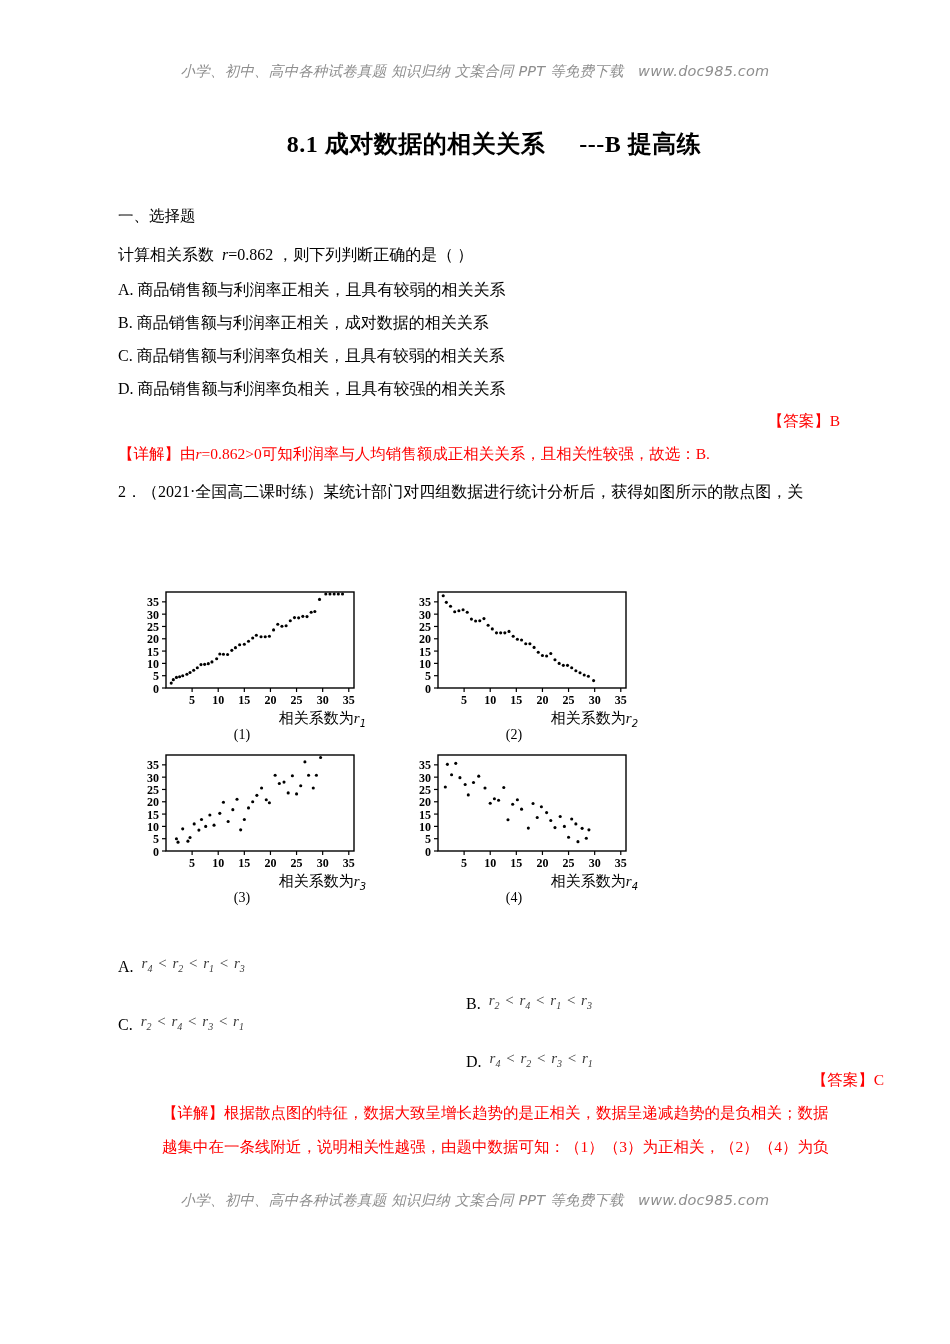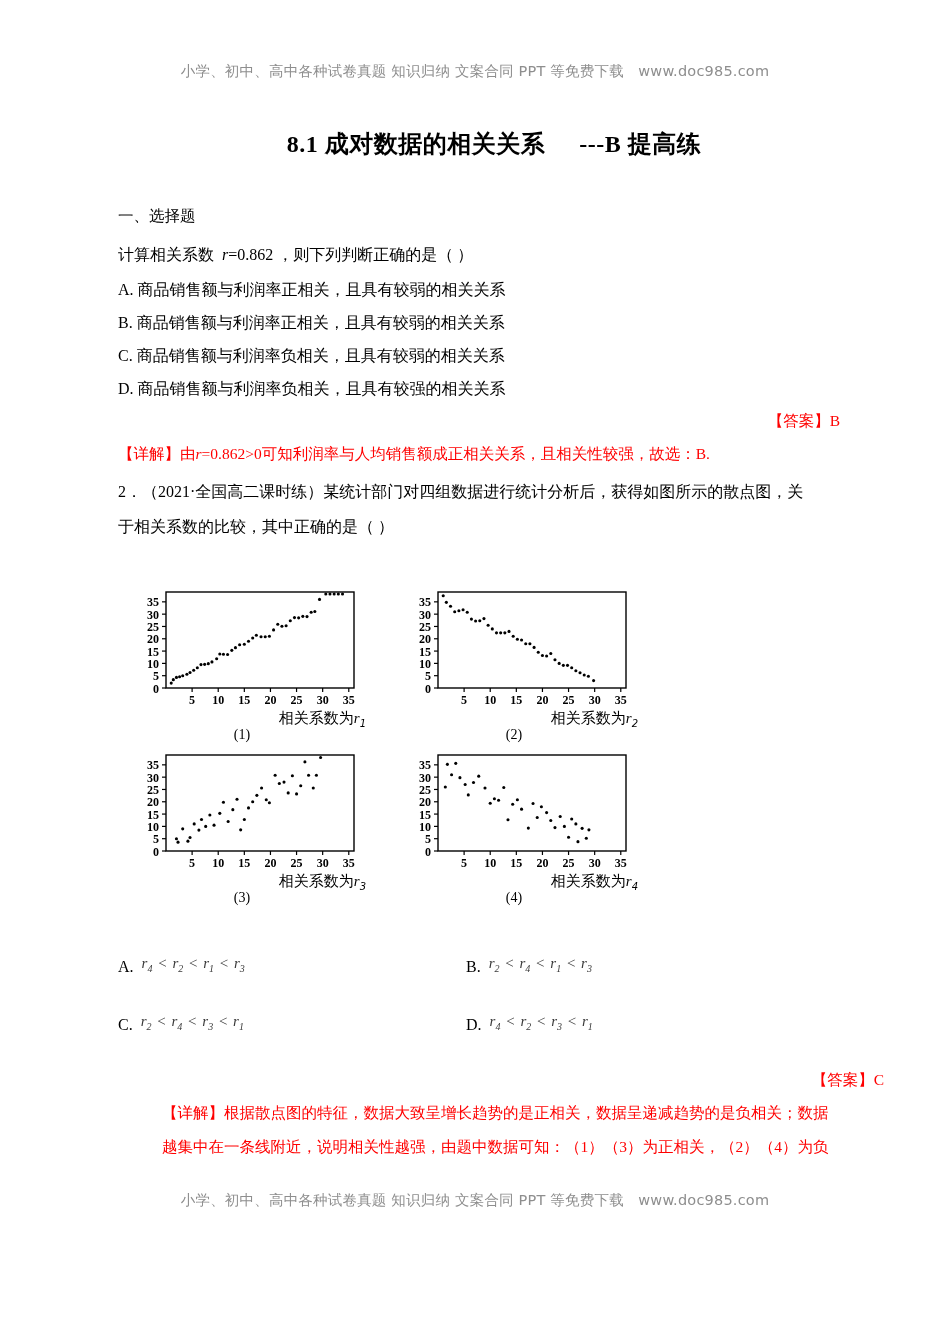--- a/index.html
+++ b/index.html
@@ -24,20 +24,21 @@
   .watermark {
     position: absolute;
     left: 0;
     width: 950px;
     text-align: center;
     font-family: "DejaVu Sans", "Liberation Sans", sans-serif;
     font-size: 14.5px;
     color: #8e8e8e;
     letter-spacing: 0.2px;
     white-space: pre;
+    font-style: italic;
   }
   .wm-top { top: 62px; }
   .wm-bottom { top: 1191px; }
 
   .doc-title {
     position: absolute;
     left: 0;
     top: 128px;
     width: 950px;
     text-align: center;
@@ -130,21 +131,21 @@
     position: absolute;
     left: 118px;
     width: 722px;
     font-size: 16px;
   }
   .optrow .cell {
     position: absolute;
     top: 0;
   }
   .optrow .cell.left { left: 0; }
-  .optrow .cell.right { left: 348px; }
+  .optrow .cell.right { left: 348px; margin-top: 37px; }
   .optletter { font-size: 16px; }
   .formula {
     font-family: "Liberation Serif", serif;
     font-style: italic;
     font-size: 15px;
     vertical-align: 4px;
     margin-left: 4px;
     color: #3a3a3a;
   }
   .formula sub { font-size: 10px; font-style: italic; }
@@ -161,29 +162,28 @@
     <span>8.1 成对数据的相关关系</span><span class="gap"></span><span>---B 提高练</span>
   </div>
 
   <div class="content">
 
     <div class="section-head">一、选择题</div>
 
     <p class="qline qbody"><span>计算相关系数</span>&nbsp;&nbsp;<span class="ital">r</span><span>=0.862</span>&nbsp;<span>，则下列判断正确的是（          ）</span></p>
 
     <p class="opt">A. 商品销售额与利润率正相关，且具有较弱的相关关系</p>
-    <p class="opt">B. 商品销售额与利润率正相关，且具有较弱的相关关系</p>
+    <p class="opt">B. 商品销售额与利润率正相关，成对数据的相关关系</p>
     <p class="opt">C. 商品销售额与利润率负相关，且具有较弱的相关关系</p>
     <p class="opt">D. 商品销售额与利润率负相关，且具有较强的相关关系</p>
 
     <p class="ans"><span class="lab">【答案】</span><span>B</span></p>
     <p class="expl"><span>【详解】</span><span>由</span><span class="ital">r</span><span>=0.862&gt;0</span><span>可知利润率与人均销售额成正相关关系，且相关性较强，故选：B.</span></p>
 
     <p class="qline qbody" style="margin-top:4px;"><span>2．</span><span>（2021·全国高二课时练）某统计部门对四组数据进行统计分析后，获得如图所示的散点图，关</span></p>
-    <p class="qline qbody">于相关系数的比较，其中正确的是（     ）</p>
 
   </div>
 
   <div class="figures">
     <div class="fig-row">
       <div class="fig">
         <svg width="248" height="122" viewBox="0 0 248 122">
           <g>
             <rect x="48" y="4" width="188" height="96" fill="none" stroke="#000" stroke-width="1.4"></rect>
           </g>

